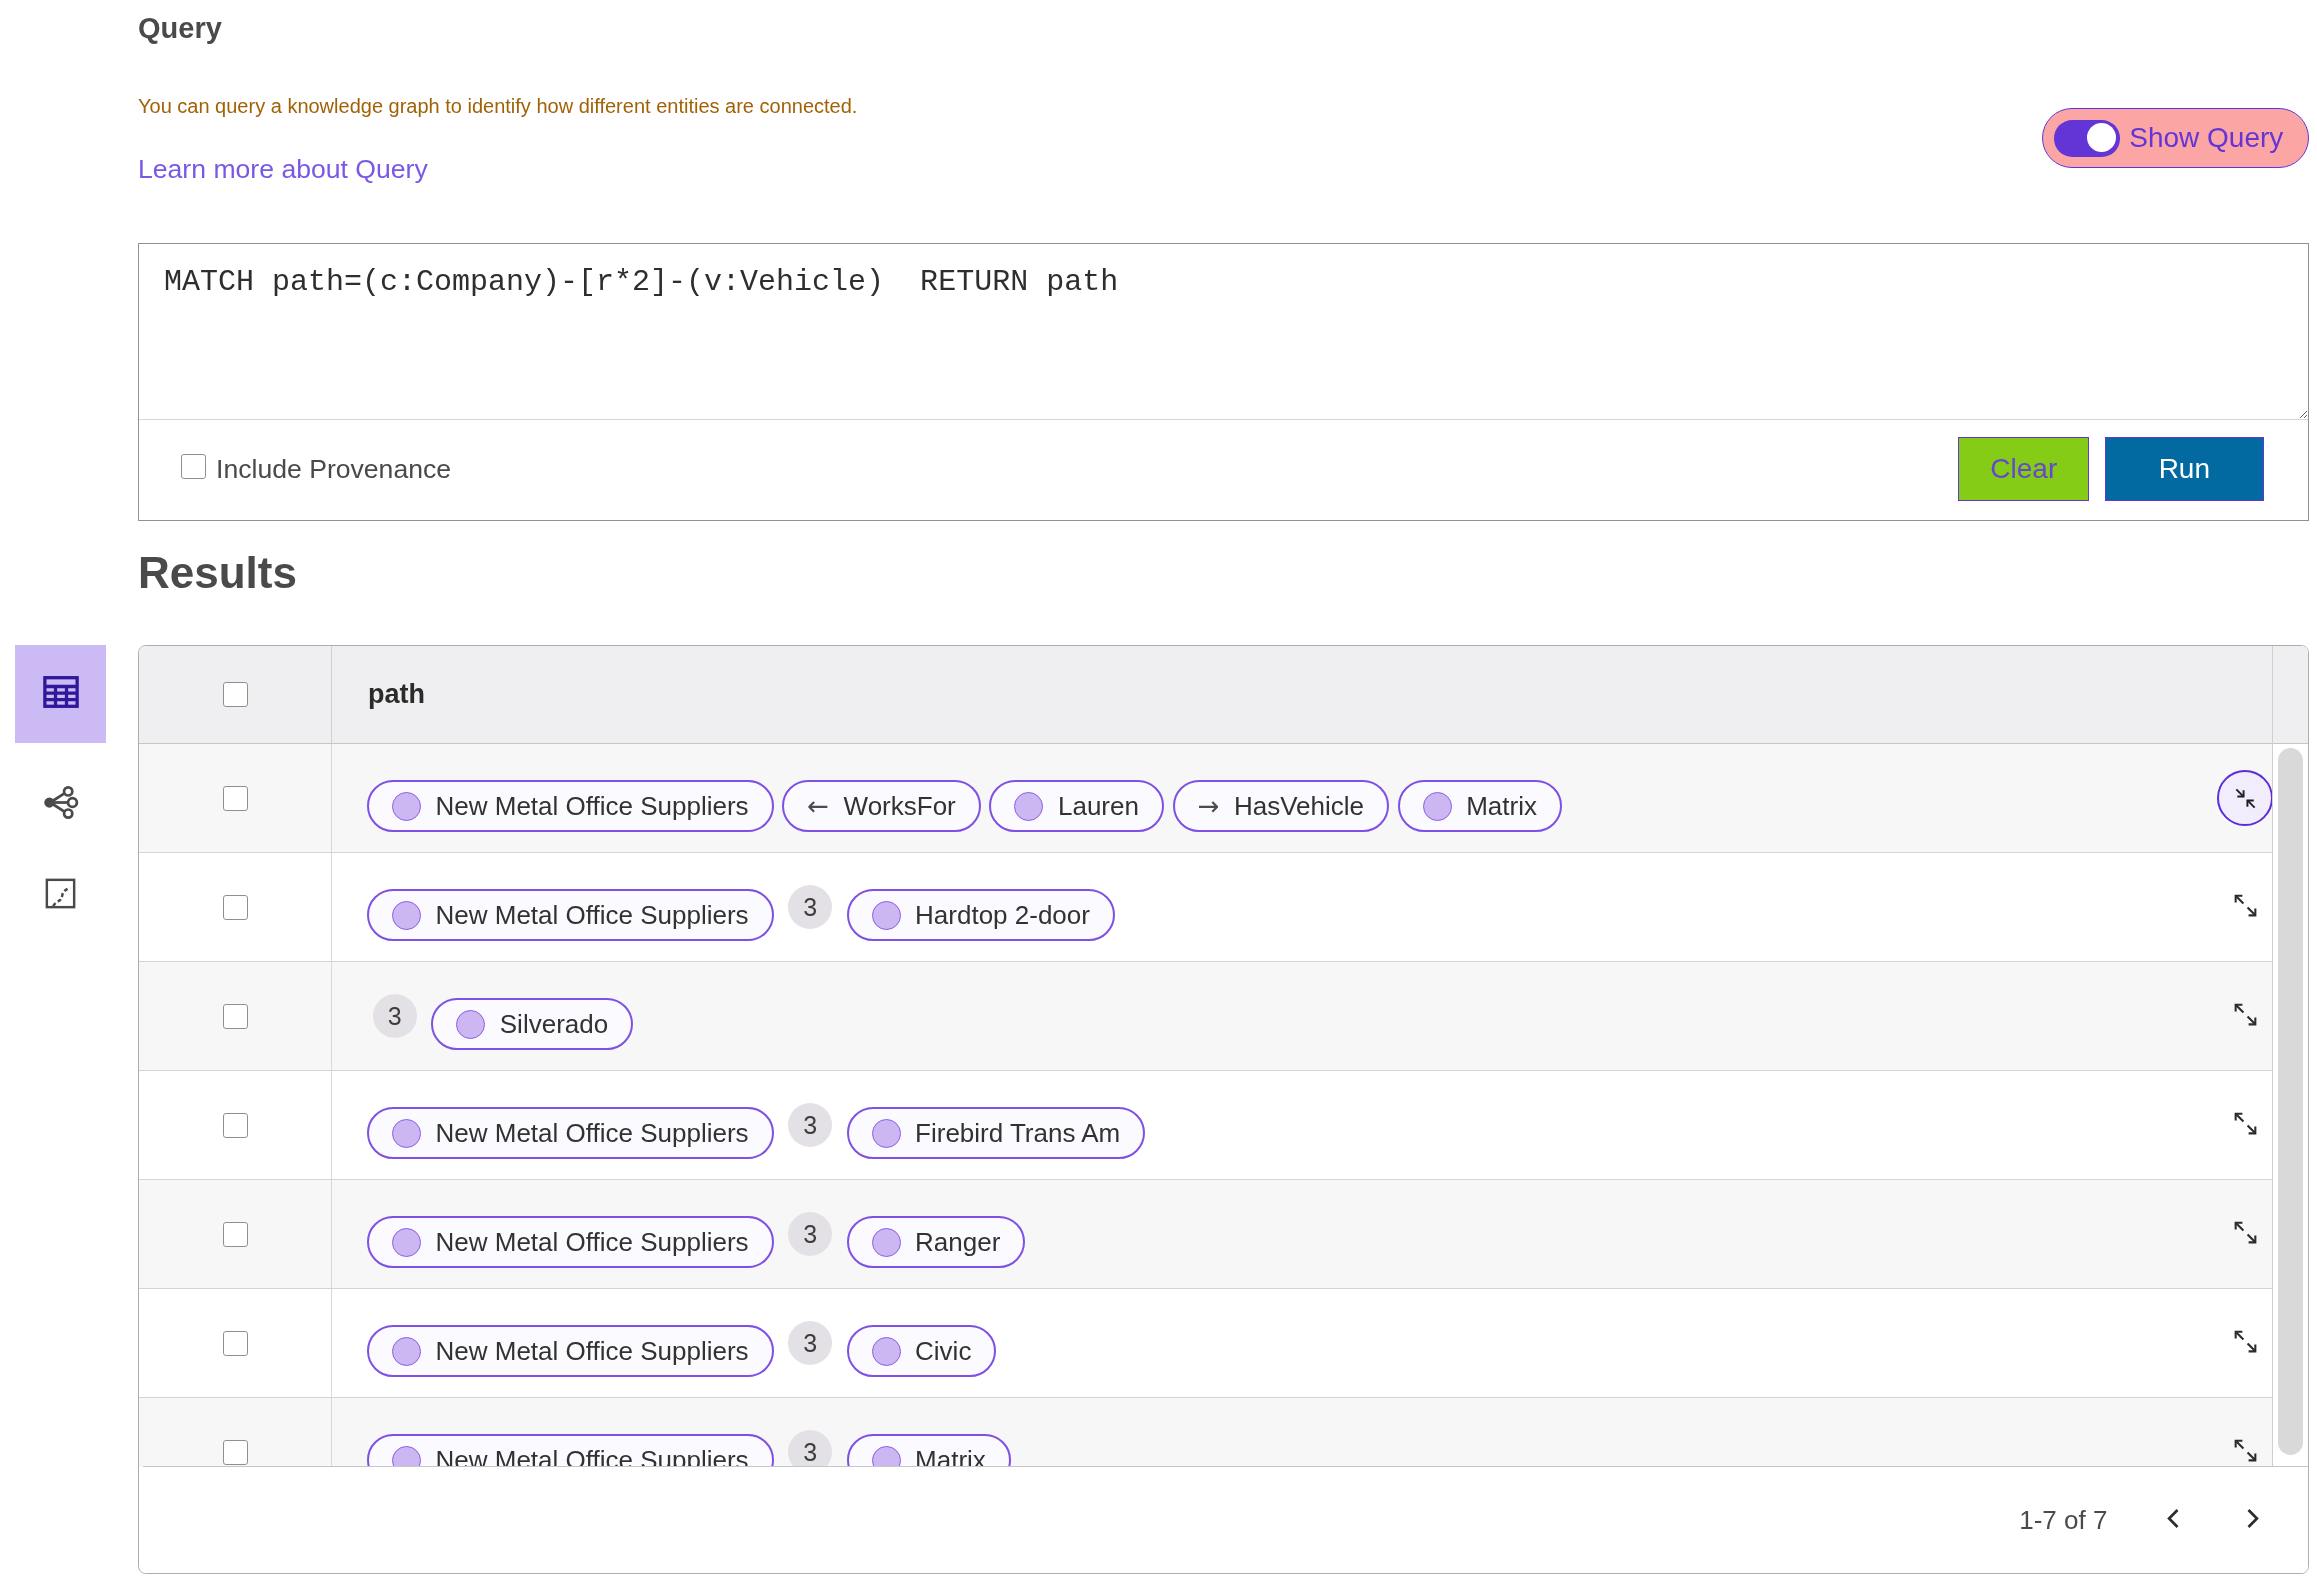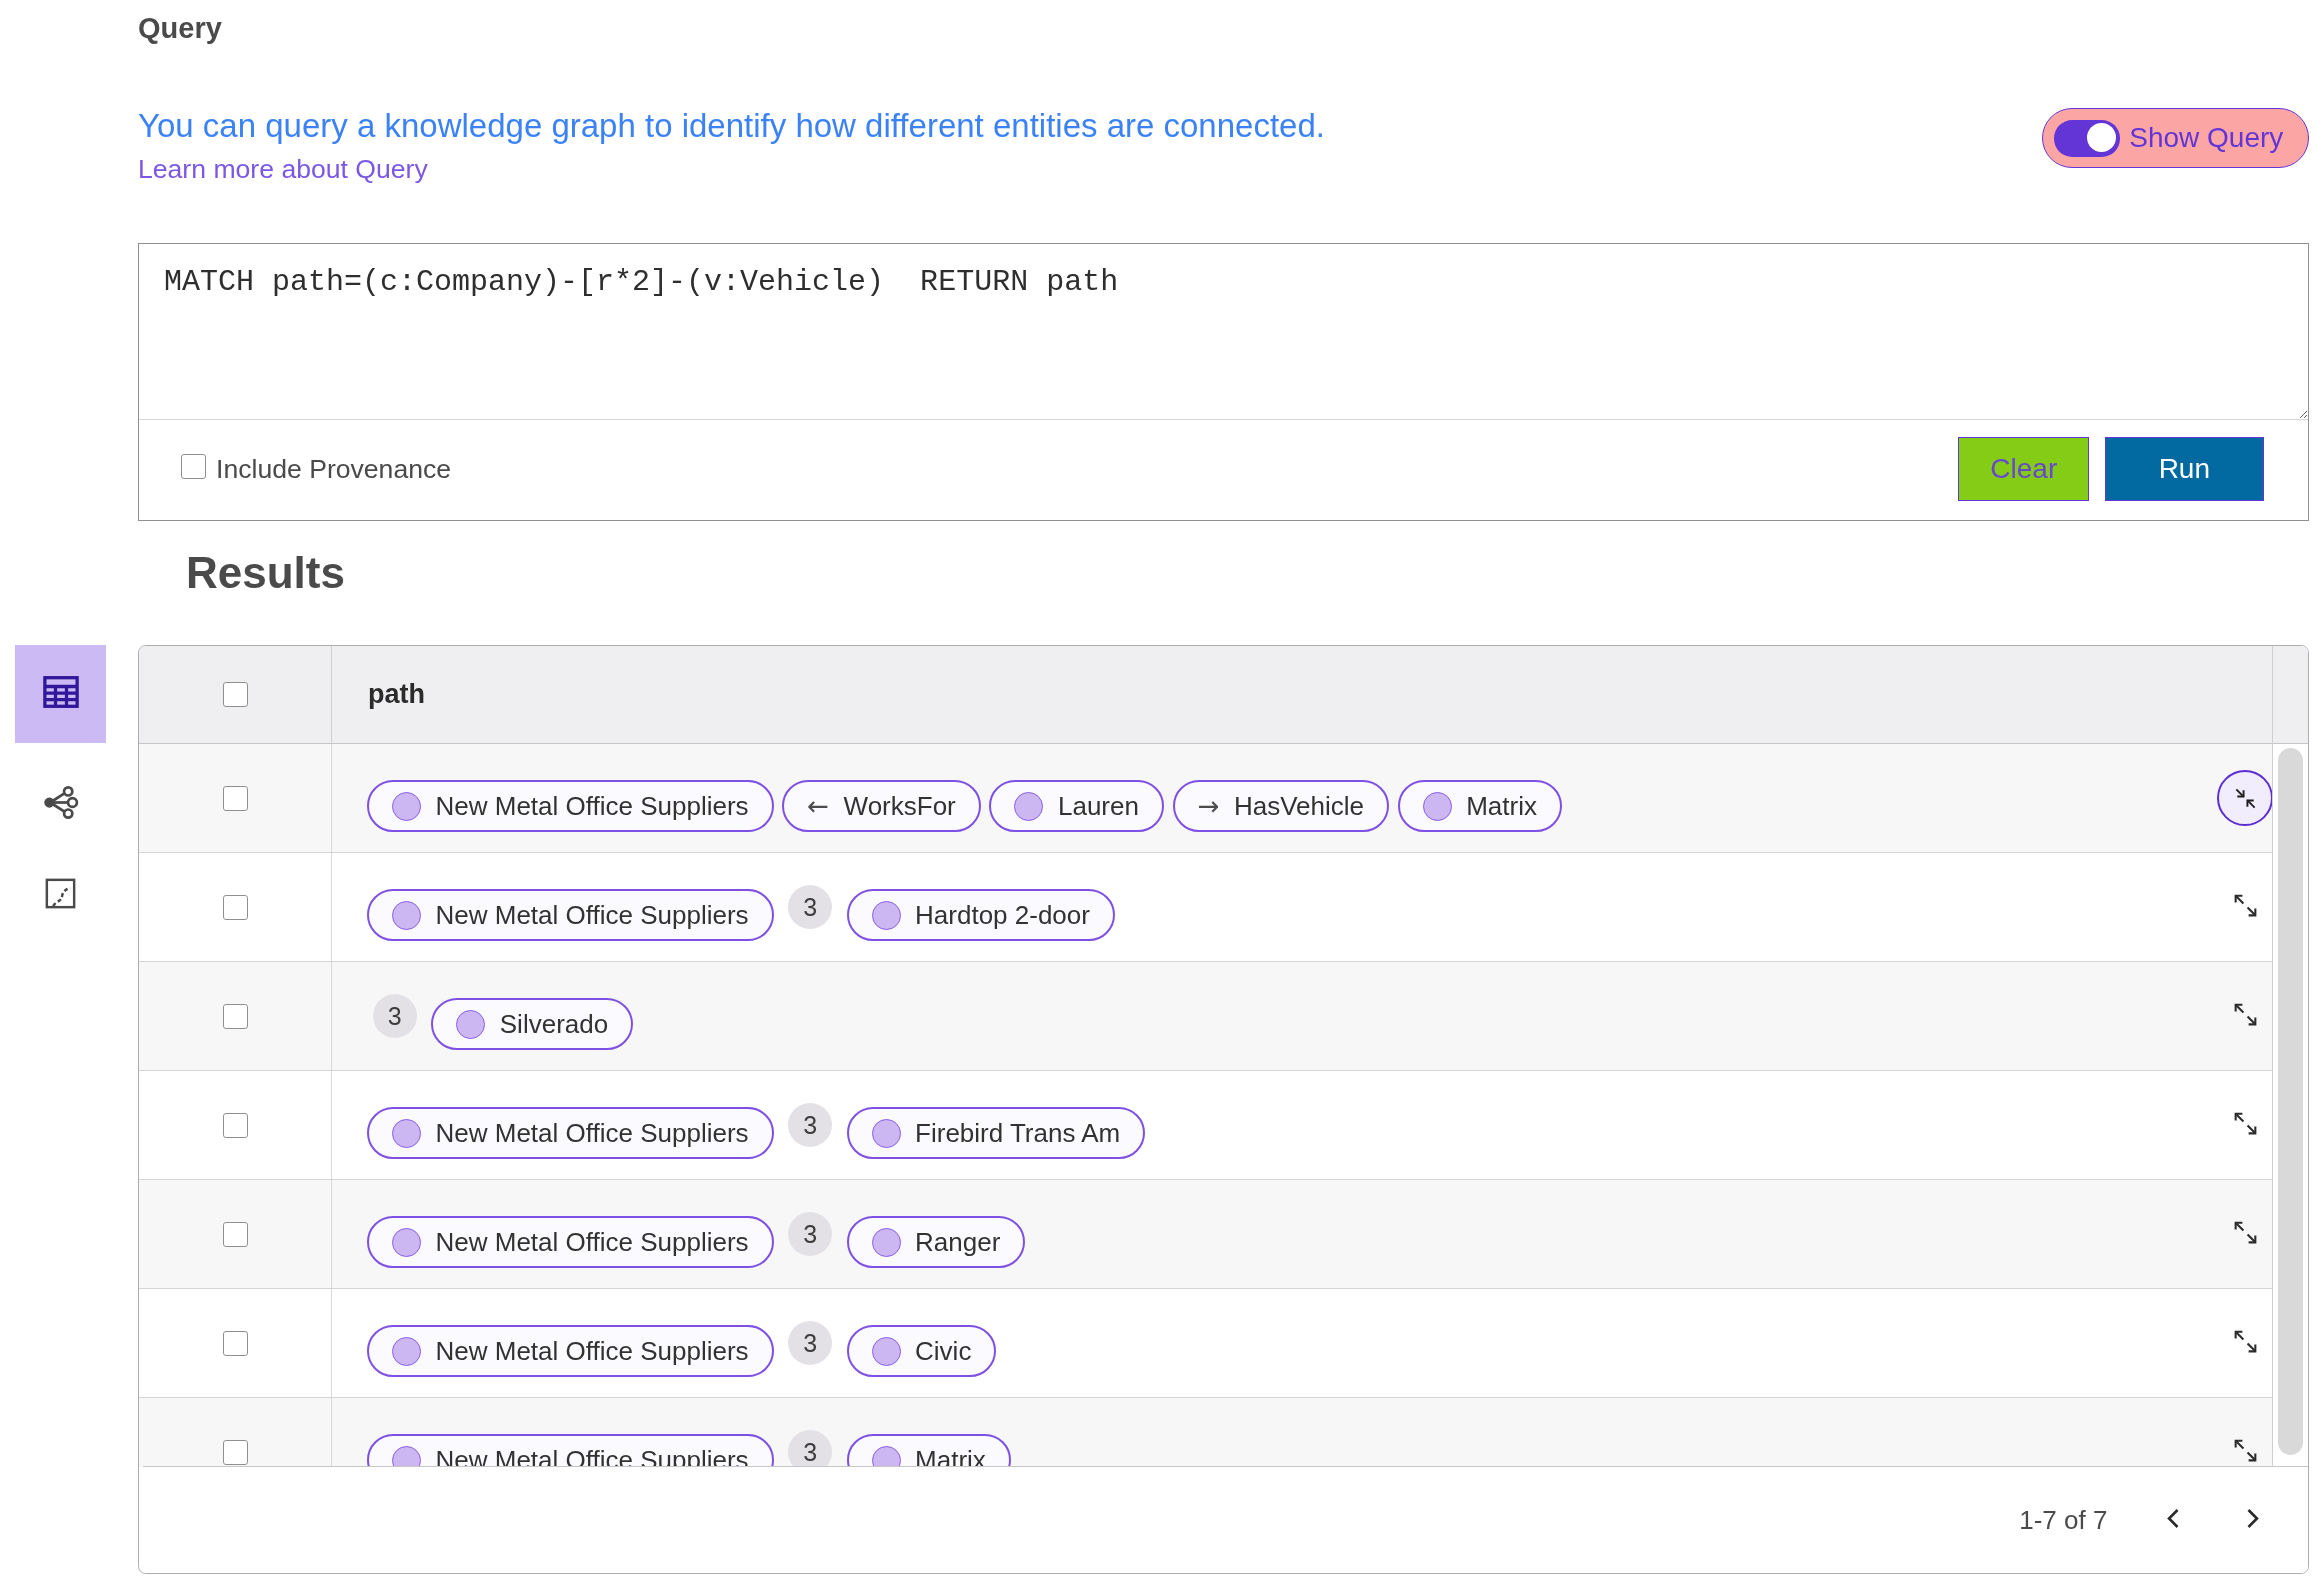--- a/index.html
+++ b/index.html
@@ -1,21 +1,21 @@
 <!DOCTYPE html>
 <html><head>
 <meta charset="utf-8">
 <style>
   * { margin:0; padding:0; box-sizing:border-box; }
   body { background:#ffffff; font-family:"Liberation Sans", sans-serif; }
   .page { position:relative; width:2317px; height:1583px; background:#ffffff; overflow:hidden; }
 
   
   .page-title { position:absolute; left:138px; top:11.6px; font-size:29px; font-weight:700; color:#4a4a4a; }
-  .page-desc  { position:absolute; left:138px; top:95px; font-size:33px; color:#3b82f6;margin-top:12px; }
+  .page-desc  { position:absolute; left:138px; top:95px; font-size:20px; color:#a16207; }
   .learn-link { position:absolute; left:138px; top:154px; font-size:26.6px; color:#7b57e6; text-decoration:none; cursor:pointer; }
 
   .toggle-pill { position:absolute; right:7.7px; top:108px; height:60px; display:inline-flex; align-items:center; gap:9px;
                  border:1.9px solid #6435d6; border-radius:31px; padding:0 25px 0 11.6px; background:#fca5a5; cursor:pointer; }
   .switch { position:relative; width:66px; height:37px; background:#6435d6; border-radius:18.3px; }
   .switch .knob { position:absolute; top:3.9px; right:3.9px; width:29px; height:29px; background:#ffffff; border-radius:50%; }
   .toggle-label { font-size:28px; color:#6435d6; }
 
   
   .query-box { position:absolute; left:138px; top:243px; width:2171px; height:278px; border:1.9px solid #919191; background:#fff; }
@@ -26,21 +26,21 @@
   .prov-wrap { display:flex; align-items:flex-start; gap:10px; }
   .checkbox { width:25px; height:25px; border:1.9px solid #8f8f8f; border-radius:2.9px; background:#fff; display:inline-block; cursor:pointer; }
   .prov-label { font-size:26.6px; color:#4a4a4a; }
   .btns { display:flex; gap:15.4px; }
   .btn-clear { height:64px; padding:0 31px; background:#84cc16; border:1.9px solid #6435d6; color:#6747cf; font-size:28px;
                font-family:"Liberation Sans",sans-serif; cursor:pointer; }
   .btn-run   { height:64px; padding:0 53px; background:#0369a1; border:1.9px solid #6435d6; color:#fff; font-size:28px;
                font-family:"Liberation Sans",sans-serif; cursor:pointer; }
 
   
-  .results-title { position:absolute; left:138px; top:548px; font-size:44px; font-weight:700; color:#4a4a4a;margin-left:48px; }
+  .results-title { position:absolute; left:138px; top:548px; font-size:44px; font-weight:700; color:#4a4a4a; }
 
   .view-tile { position:absolute; left:15.4px; width:91px; display:flex; align-items:center; justify-content:center; cursor:pointer; }
   .tile-table { top:645px; height:98px; background:#cbbaf3; }
   .tile-graph { top:763px; height:83px; }
   .tile-map   { top:854px; height:83px; }
 
   .table-card { position:absolute; left:138px; top:645px; width:2171px; height:929px; border:1px solid #adadad;
                 border-radius:7.7px; background:#fff; overflow:hidden; }
   .thead { height:98px; background:#efeef0; border-bottom:1px solid #c6c6c6; display:flex; }
   .th-check { width:193px; flex:none; display:flex; align-items:center; justify-content:center; border-right:1px solid #cfcfcf; }

